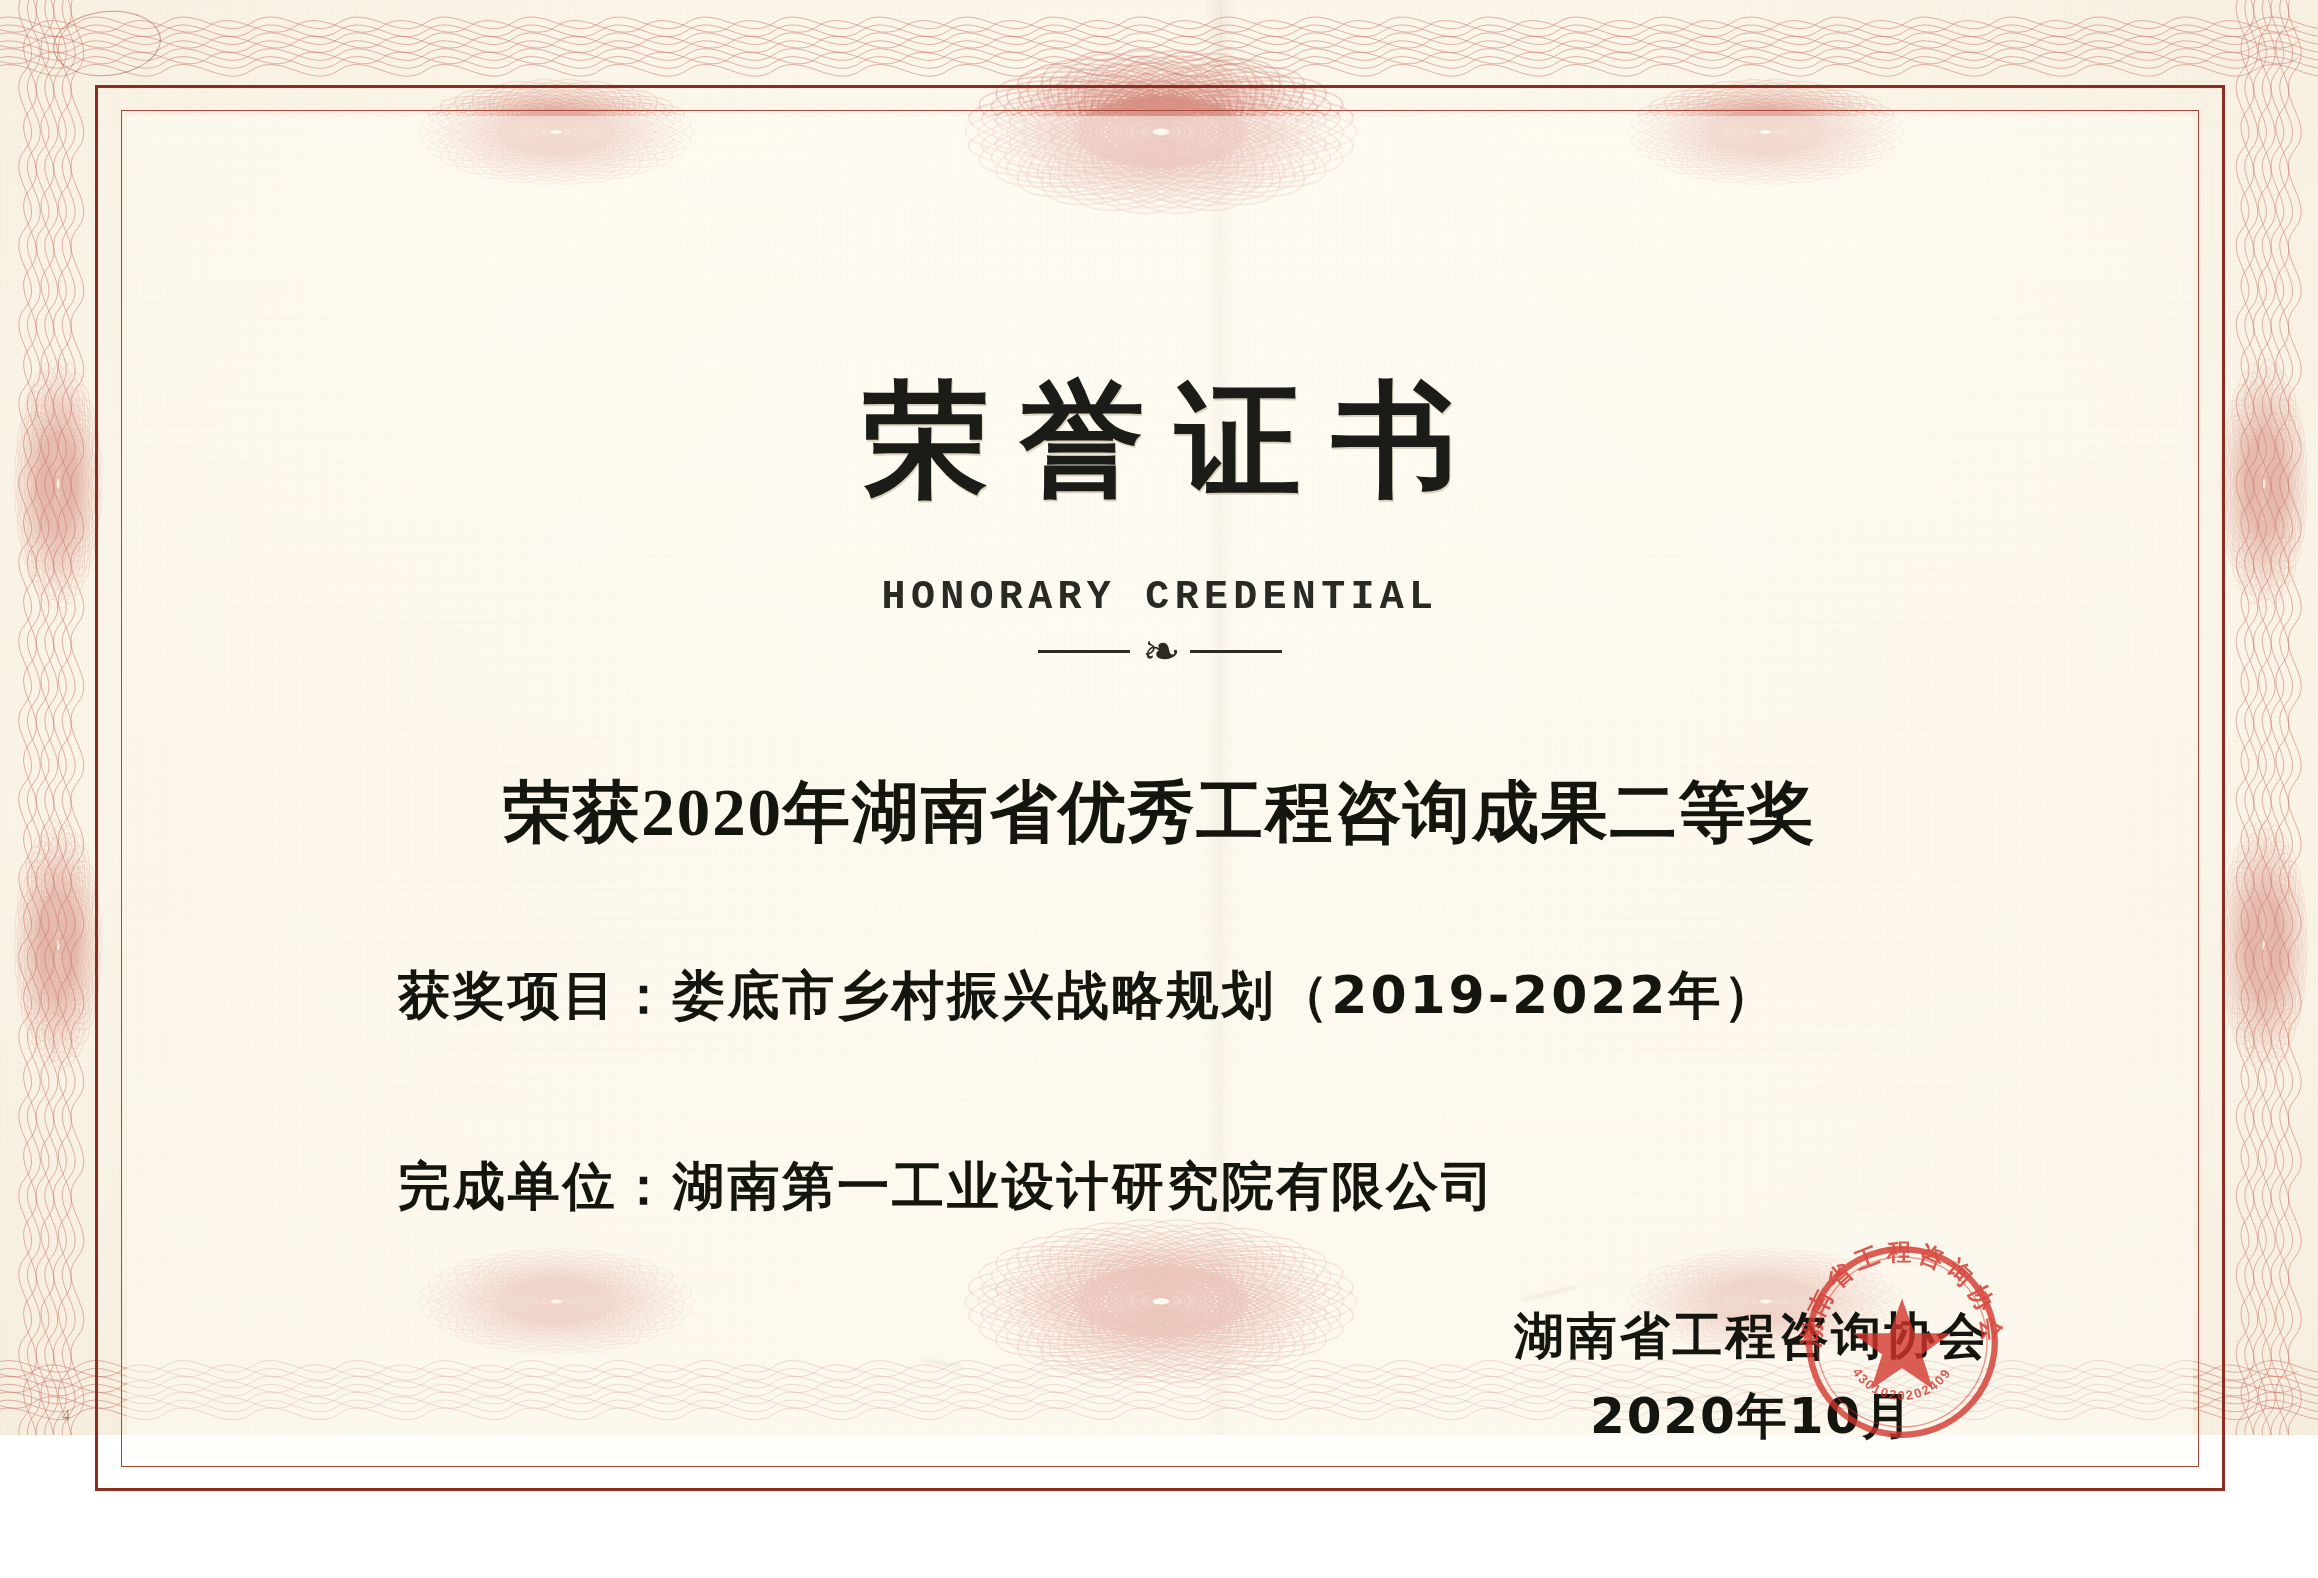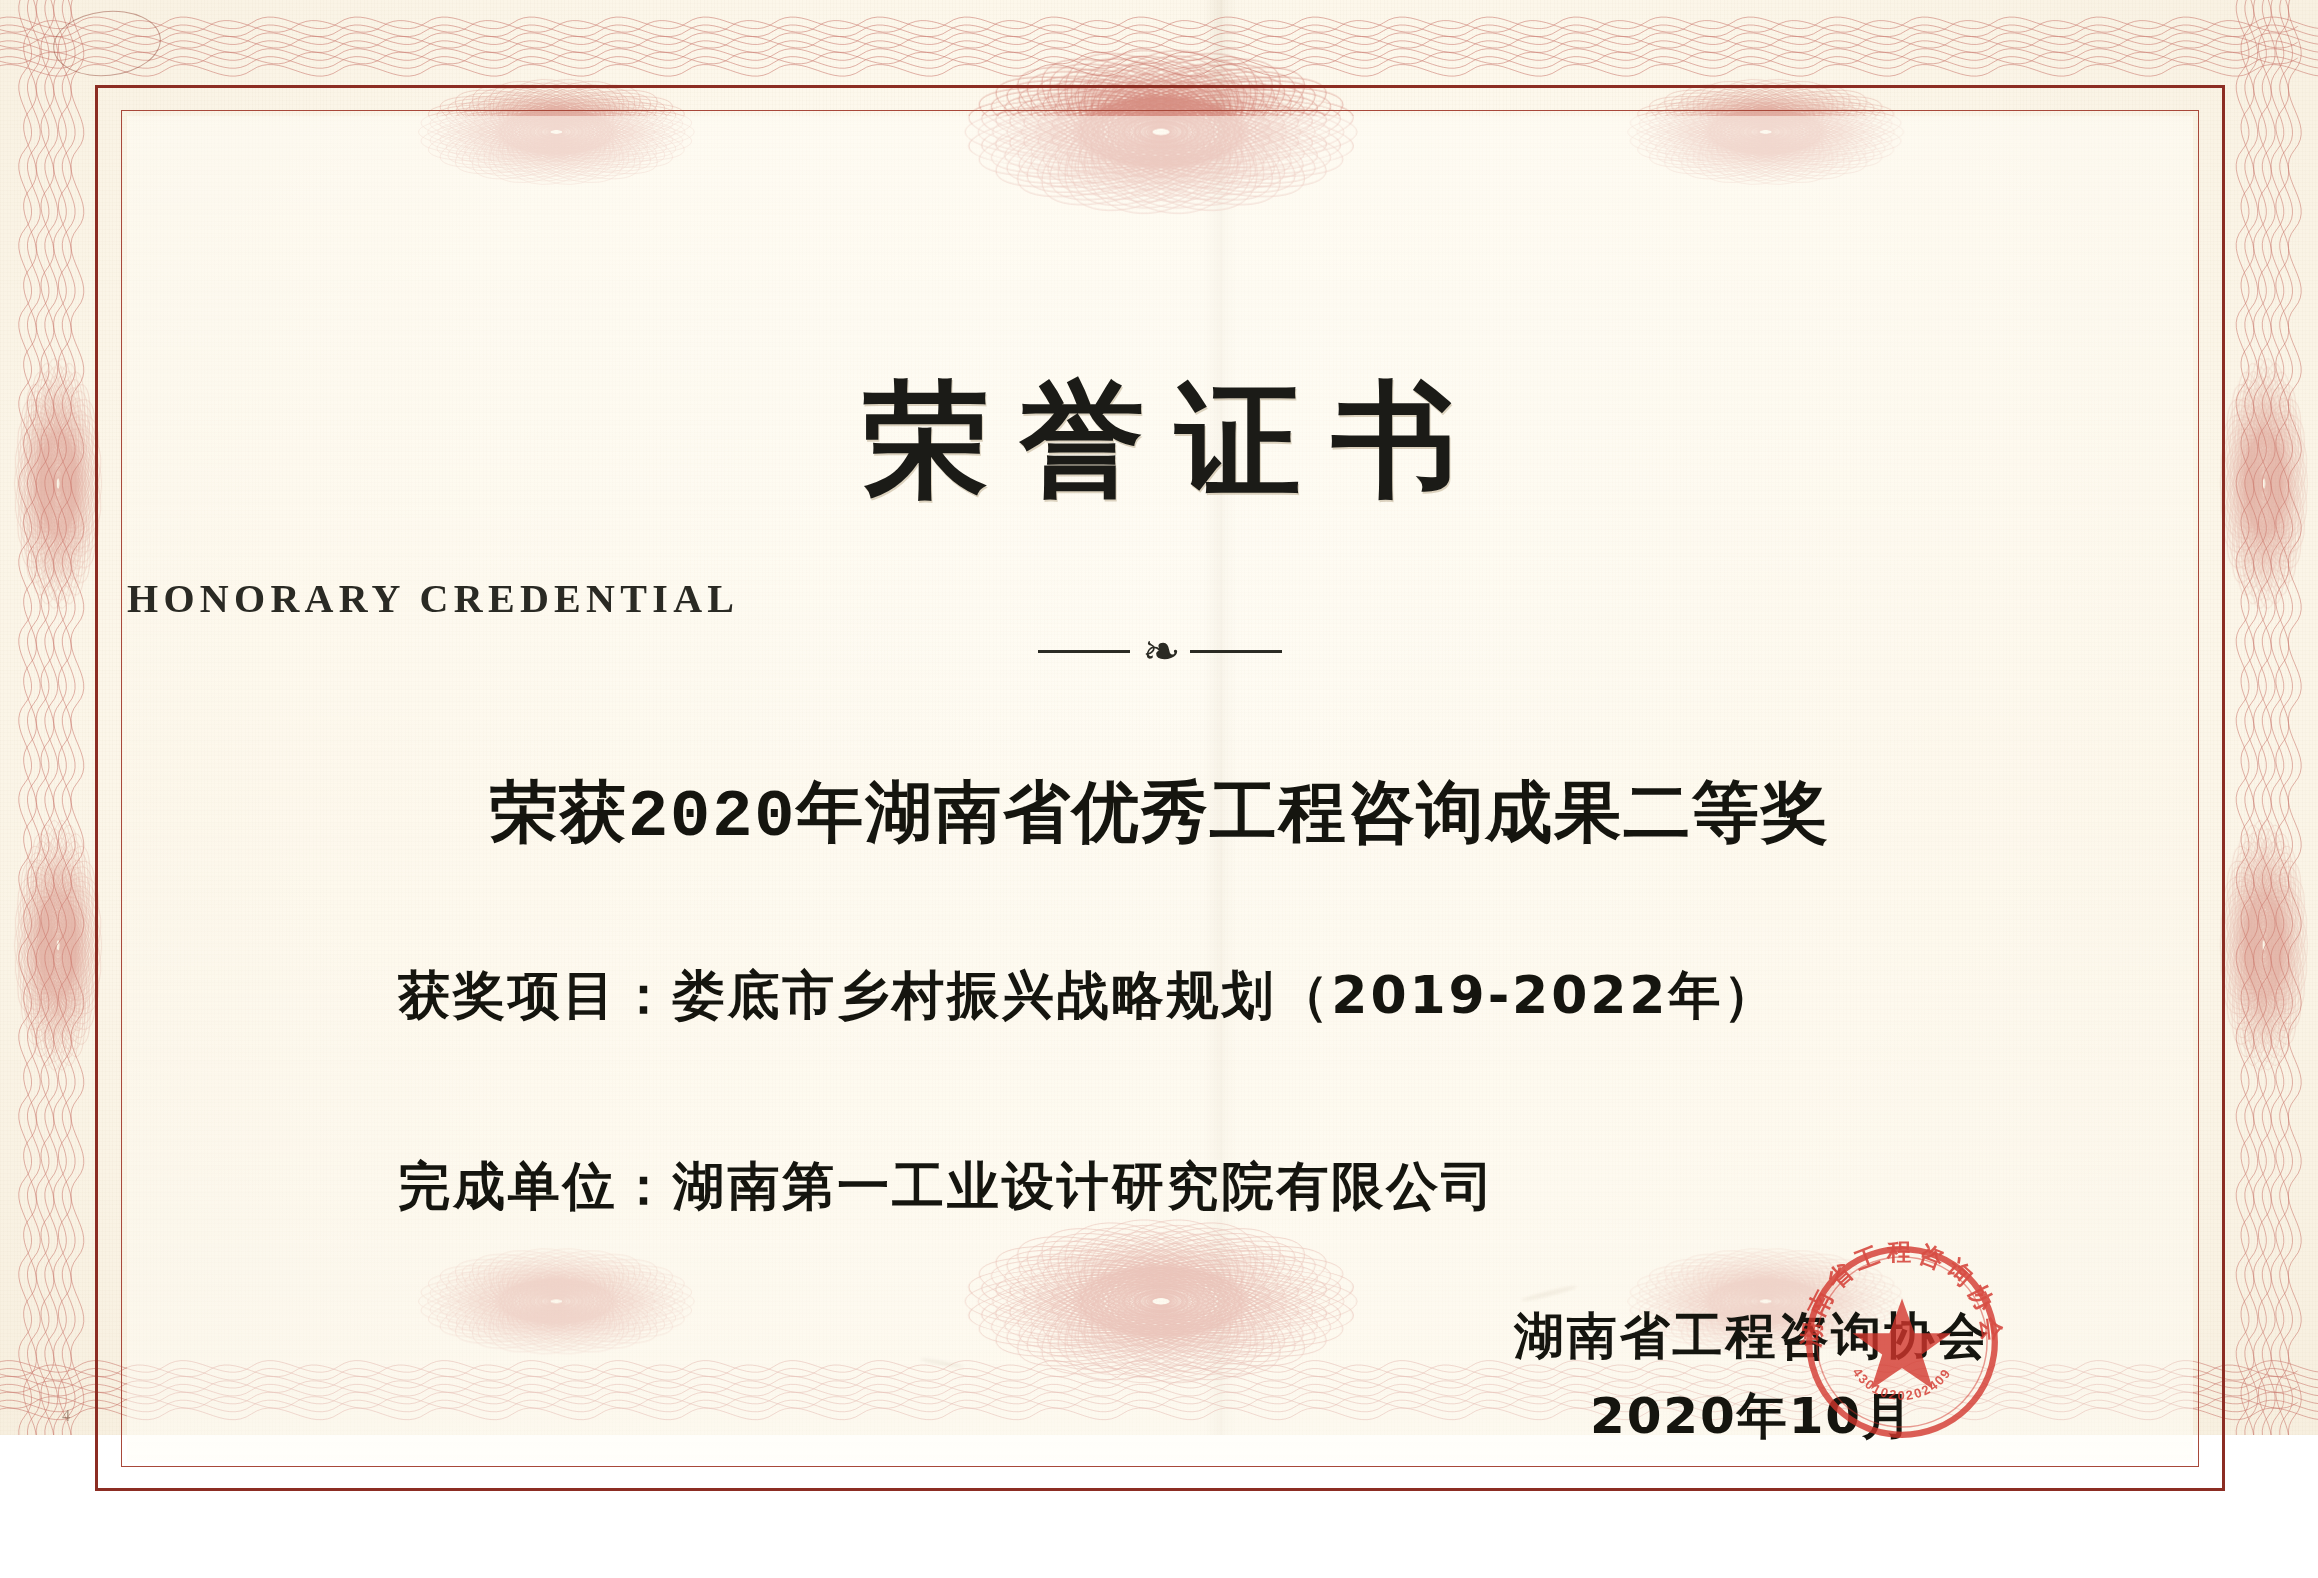--- a/index.html
+++ b/index.html
@@ -86,21 +86,22 @@
     font-size: 125px;
     letter-spacing: 31px;
     text-indent: 31px;
     color: #1b1b17;
     text-shadow: 1px 1.5px 0 rgba(120,90,40,0.25);
   }
   .title-en {
     position: absolute;
     left: 0; right: 0;
     top: 459px;
-    font-family: Liberation Serif, serif;
+    text-align: center;
+    font-family: Liberation Mono, monospace;
     font-weight: 700;
     font-size: 40px;
     letter-spacing: 5.3px;
     color: #2a2a24;
   }
   .divider {
     position: absolute;
     left: 0; right: 0;
     top: 522px;
     display: flex;
@@ -120,21 +121,21 @@
     color: #2b2b24;
     letter-spacing: -2.9px;
   }
 
   
   .award-line {
     position: absolute;
     left: 0; right: 0;
     top: 651px;
     text-align: center;
-    font-family: Liberation Mono, monospace;
+    font-family: Liberation Serif, serif;
     font-weight: 700;
     font-size: 67px;
     letter-spacing: 1.9px;
     color: #15150f;
   }
   .field-line {
     position: absolute;
     left: 271px;
     right: 184px;
     font-family: "DejaVu Sans", "Liberation Sans", sans-serif;

